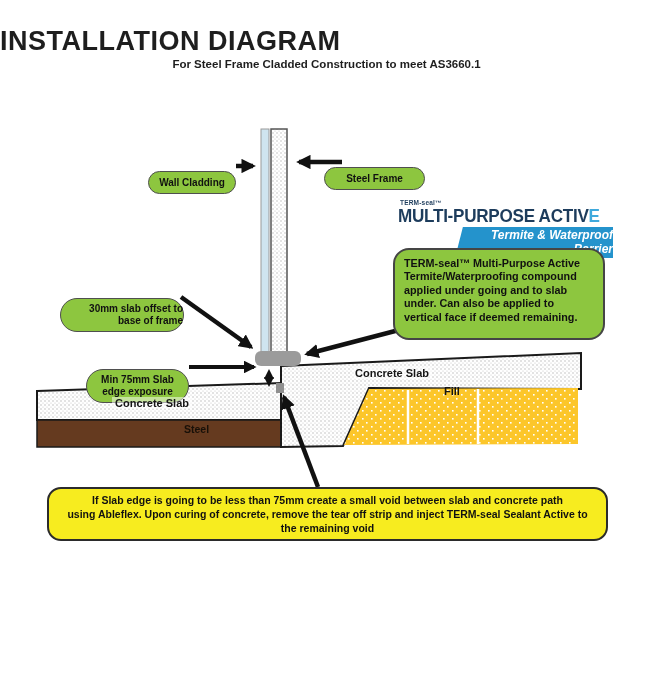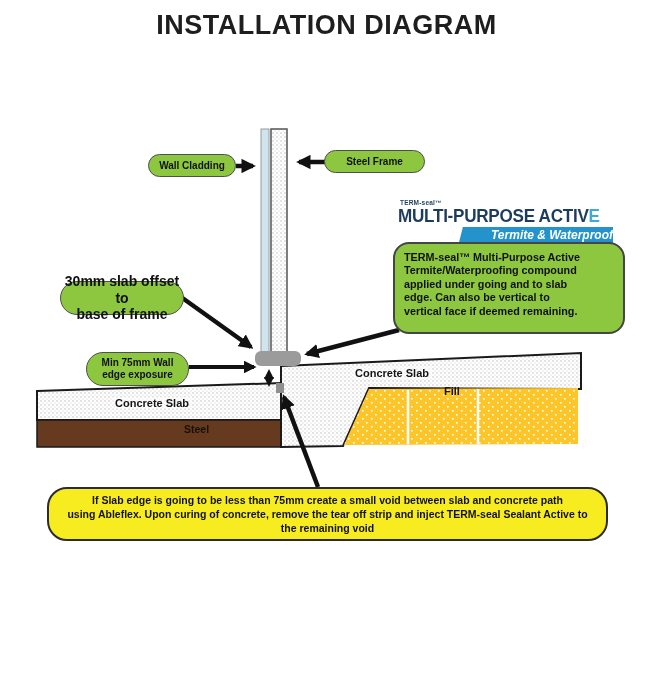--- a/index.html
+++ b/index.html
@@ -1,36 +1,36 @@
 <!DOCTYPE html>
 <html><head>
 <meta charset="utf-8">
 <style>
   html,body{margin:0;padding:0;background:#fff;}
   #stage{position:relative;width:653px;height:695px;background:#fff;overflow:hidden;
          font-family:"Liberation Sans", sans-serif;}
   .abs{position:absolute;}
   
-  #title{left:0;top:10px;width:653px;text-align:center;font-size:27px;font-weight:800;
+  #title{left:0;top:26px;width:653px;font-size:27px;font-weight:800;
          letter-spacing:.5px;color:#1e1e1e;}
   #subtitle{left:0;top:58px;width:653px;text-align:center;font-size:11.5px;font-weight:bold;color:#1e1e1e;}
   
   .pill{background:#8dc63f;border:1.5px solid #4f4f4f;border-radius:999px;color:#111;
         font-weight:bold;display:flex;flex-direction:column;align-items:center;justify-content:center;
-        text-align:center;line-height:1.18;}
+        text-align:center;line-height:1.18;margin-top:17px;}
   #pill-cladding{left:148px;top:154px;width:86px;height:21px;font-size:10px;}
   #pill-frame{left:324px;top:150px;width:99px;height:21px;font-size:10px;}
-  #pill-offset{left:60px;top:281px;width:122px;height:32px;font-size:14px;}
+  #pill-offset{left:60px;top:281px;width:122px;height:32px;font-size:10px;align-items:flex-end;}
   #pill-exposure{left:86px;top:352px;width:101px;height:32px;font-size:10px;}
   
-  #compound-note{left:393px;top:242px;width:232px;height:92px;background:#8dc63f;border:2px solid #454545;
+  #compound-note{left:393px;top:248px;width:212px;height:92px;background:#8dc63f;border:2px solid #454545;
         border-radius:16px;box-sizing:border-box;padding:7px 9px;font-size:10.8px;font-weight:bold;
         line-height:1.25;color:#111;}
   #void-note{left:47px;top:487px;width:561px;height:54px;background:#f7ec1f;border:2px solid #2b2b2b;
-        border-radius:20px;box-sizing:border-box;padding:6px 10px;font-size:10.5px;font-weight:bold;
+        border-radius:14px;box-sizing:border-box;padding:6px 10px;font-size:10.5px;font-weight:bold;
         line-height:1.35;color:#111;display:flex;flex-direction:column;justify-content:center;text-align:center;}
   
   #logo{left:398px;top:199px;width:218px;}
   #logo-small{font-size:6.5px;font-weight:bold;color:#1d3c5c;margin-left:2px;letter-spacing:.2px;}
   #logo-name{font-size:19px;font-weight:800;color:#1d3c5c;letter-spacing:-.3px;white-space:nowrap;
         transform:scaleX(.9);transform-origin:left center;line-height:1.05;}
   #logo-name .lastE{color:#3fa9dc;}
   #logo-tagline{margin-left:57px;margin-top:1px;width:158px;background:#2493cc;color:#fff;
         font-size:12px;font-style:italic;font-weight:bold;text-align:right;padding:1.5px 0;
         clip-path:polygon(5% 0,100% 0,100% 100%,0 100%);}
@@ -84,47 +84,48 @@
     <line x1="236" y1="166" x2="253" y2="166" stroke="#111" stroke-width="4.5" marker-end="url(#ah)"></line>
     <line x1="342" y1="162" x2="299" y2="162" stroke="#111" stroke-width="4.5" marker-end="url(#ah)"></line>
     <line x1="181" y1="297" x2="251" y2="347" stroke="#111" stroke-width="4.5" marker-end="url(#ah)"></line>
     <line x1="399" y1="330" x2="307" y2="354" stroke="#111" stroke-width="4.5" marker-end="url(#ah)"></line>
     <line x1="318" y1="487" x2="284" y2="397" stroke="#111" stroke-width="4.5" marker-end="url(#ah)"></line>
     <line x1="189" y1="367" x2="254" y2="367" stroke="#111" stroke-width="4" marker-end="url(#ah)"></line>
     <line x1="269" y1="371" x2="269" y2="385" stroke="#111" stroke-width="2" marker-start="url(#ah2)" marker-end="url(#ah2)"></line>
   </svg>
 
   <div id="title" class="abs">INSTALLATION DIAGRAM</div>
+  <div id="subtitle" class="abs">For Steel Frame Cladded Construction to meet AS3660.1</div>
 
   <div id="pill-cladding" class="abs pill">
     <span>Wall Cladding</span>
   </div>
   <div id="pill-frame" class="abs pill">
     <span>Steel Frame</span>
   </div>
   <div id="pill-offset" class="abs pill">
     <span>30mm slab offset to</span>
     <span>base of frame</span>
   </div>
   <div id="pill-exposure" class="abs pill">
-    <span>Min 75mm Wall</span>
+    <span>Min 75mm Slab</span>
     <span>edge exposure</span>
   </div>
 
   <div id="logo" class="abs">
     <div id="logo-small">TERM-seal™</div>
     <div id="logo-name"><span>MULTI-PURPOSE ACTIV</span><span class="lastE">E</span></div>
     <div id="logo-tagline">Termite &amp; Waterproof Barrier</div>
   </div>
 
   <div id="compound-note" class="abs">
     <div>TERM-seal™ Multi-Purpose Active</div>
     <div>Termite/Waterproofing compound</div>
     <div>applied under going and to slab</div>
-    <div>edge. Can also be vertical to</div>
+    <div>under. Can also be applied to</div>
     <div>vertical face if deemed remaining.</div>
   </div>
 
   <div id="void-note" class="abs">
     <div>If Slab edge is going to be less than 75mm create a small void between slab and concrete path</div>
     <div>using Ableflex. Upon curing of concrete, remove the tear off strip and inject TERM-seal Sealant Active to</div>
     <div>the remaining void</div>
   </div>
 
   <div id="lbl-slab-main" class="abs diaglabel">Concrete Slab</div>

